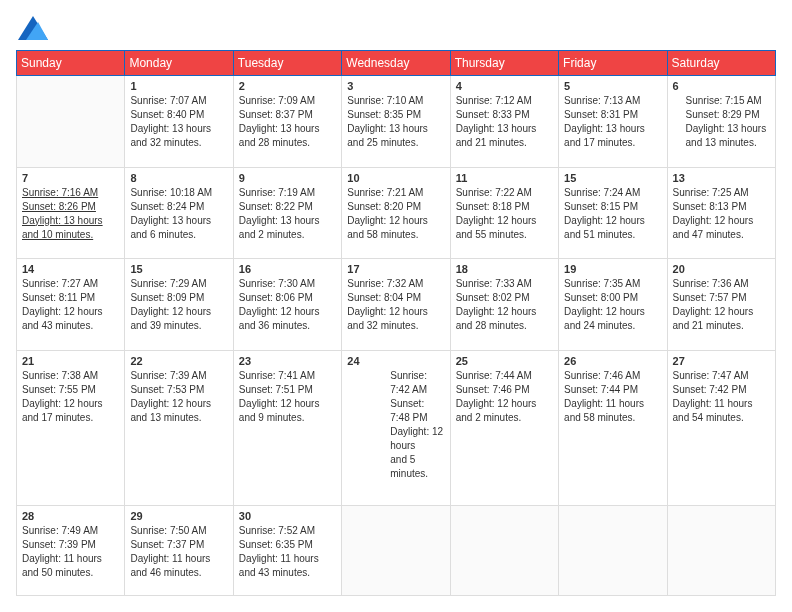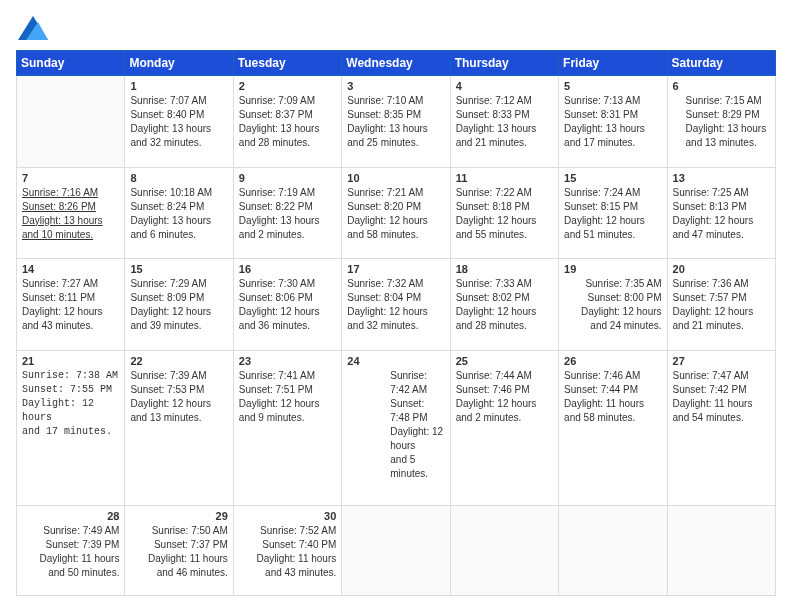--- a/index.html
+++ b/index.html
@@ -41,24 +41,24 @@
       margin-top: 2px;
     }
     .calendar {
       flex: 1;
       border: 1px solid #ccc;
       border-collapse: collapse;
       width: 100%;
       table-layout: fixed;
     }
     .calendar th {
-      background-color: #1d4ed8;
+      background-color: #ef4444;
       color: #fff;
       font-size: 12px;
-      font-weight: bold;
+      font-weight: normal;
       padding: 5px 4px;
       text-align: left;
       border: 1px solid #1565c0;
     }
     .calendar td {
       border: 1px solid #ddd;
       vertical-align: top;
       padding: 4px 5px;
       font-size: 9.5px;
       color: #333;
@@ -73,21 +73,20 @@
     .cell-text {
       font-size: 10px;
       line-height: 1.4;
       color: #333;
     }
     .empty-cell {
       background: #fafafa;
     }
     tr:last-child td {
       height: 70px;
-      text-align: right;
     }
   </style>
 </head>
 <body>
 
 <div class="page">
   <div class="header">
     <div class="logo">
       <div>
         <div style="font-size:20px;font-weight:bold;color:#333;line-height:1.1;"></div>
@@ -246,37 +245,37 @@
           </td>
           <td>
             <span class="day-num">18</span>
             <div class="cell-text" style="white-space: pre-line;">Sunrise: 7:33 AM
 Sunset: 8:02 PM
 Daylight: 12 hours
 and 28 minutes.</div>
           </td>
           <td>
             <span class="day-num">19</span>
-            <div class="cell-text" style="white-space: pre-line; text-align: right;">Sunrise: 7:35 AM
+            <div class="cell-text" style="white-space: pre-line;">Sunrise: 7:35 AM
 Sunset: 8:00 PM
 Daylight: 12 hours
 and 24 minutes.</div>
           </td>
           <td>
             <span class="day-num">20</span>
             <div class="cell-text" style="white-space: pre-line;">Sunrise: 7:36 AM
 Sunset: 7:57 PM
 Daylight: 12 hours
 and 21 minutes.</div>
           </td>
         </tr>
         <tr>
           <td>
             <span class="day-num">21</span>
-            <div class="cell-text" style="white-space: pre-line; font-family: Liberation Mono, monospace;">Sunrise: 7:38 AM
+            <div class="cell-text" style="white-space: pre-line;">Sunrise: 7:38 AM
 Sunset: 7:55 PM
 Daylight: 12 hours
 and 17 minutes.</div>
           </td>
           <td>
             <span class="day-num">22</span>
             <div class="cell-text" style="white-space: pre-line;">Sunrise: 7:39 AM
 Sunset: 7:53 PM
 Daylight: 12 hours
 and 13 minutes.</div>
@@ -328,21 +327,21 @@
           <td>
             <span class="day-num">29</span>
             <div class="cell-text" style="white-space: pre-line;">Sunrise: 7:50 AM
 Sunset: 7:37 PM
 Daylight: 11 hours
 and 46 minutes.</div>
           </td>
           <td>
             <span class="day-num">30</span>
             <div class="cell-text" style="white-space: pre-line;">Sunrise: 7:52 AM
-Sunset: 7:40 PM
+Sunset: 6:35 PM
 Daylight: 11 hours
 and 43 minutes.</div>
           </td>
           <td class="empty-cell"></td>
           <td class="empty-cell"></td>
           <td class="empty-cell"></td>
           <td class="empty-cell"></td>
         </tr>
       </tbody>
   </table>

